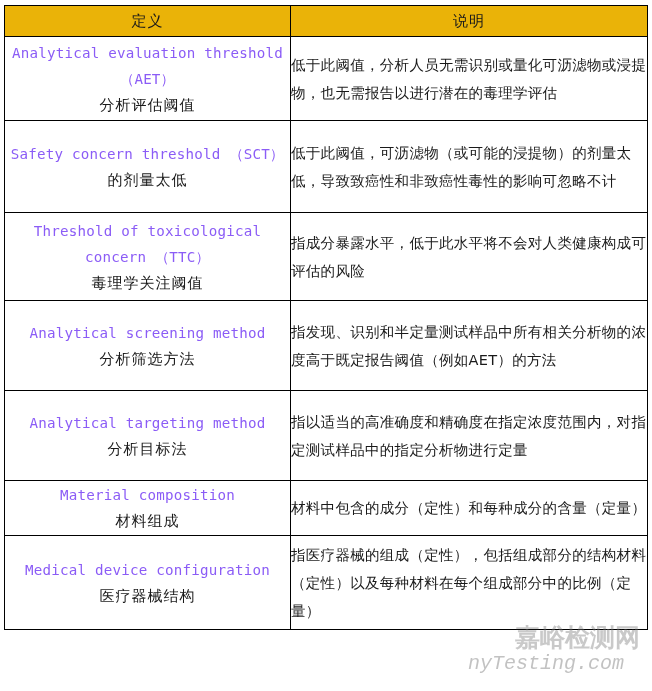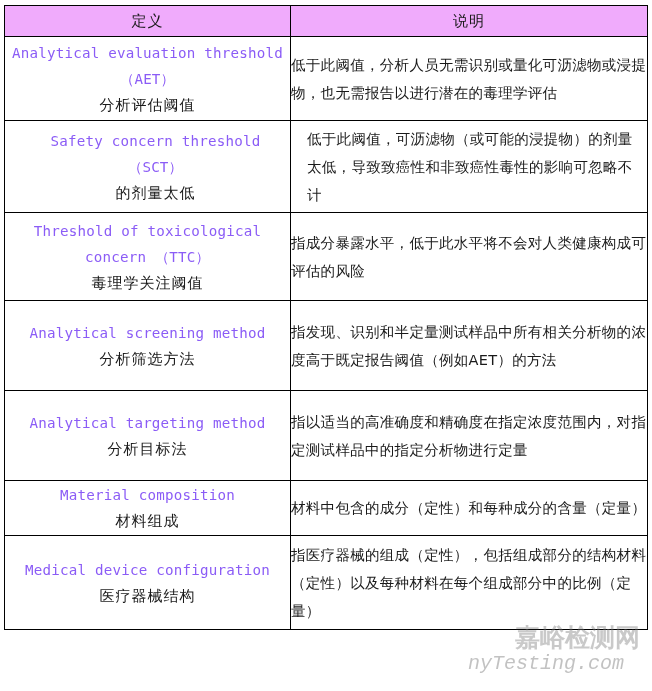--- a/index.html
+++ b/index.html
@@ -37,21 +37,21 @@
 
   table.def-table th,
   table.def-table td {
     border: 1.2px solid #000000;
     vertical-align: middle;
     padding: 0;
   }
 
   
   thead th {
-    background: #f0abfc;
+    background: #eab308;
     height: 30px;
     text-align: center;
     font-weight: normal;
   }
   .hdr-text {
     display: block;
     font-family: "DejaVu Sans", "Liberation Sans", sans-serif;
     font-size: 15px;
     letter-spacing: 1px;
     line-height: 28px;
@@ -92,21 +92,21 @@
     font-size: 14.5px;
     line-height: 28px;
     letter-spacing: 0.3px;
     color: #1a1a1a;
     text-align: left;
     word-break: break-all;
   }
 
   
   tr[data-row="0"] td { height: 83px; }
-  tr[data-row="1"] td { height: 91px; padding-left: 16px; }
+  tr[data-row="1"] td { height: 91px; }
   tr[data-row="2"] td { height: 87px; }
   tr[data-row="3"] td { height: 89px; }
   tr[data-row="4"] td { height: 89px; }
   tr[data-row="5"] td { height: 54px; }
   tr[data-row="6"] td { height: 54px; }
   tr[data-row="7"] td { height: 93px; }
 
   
   .watermark {
     position: absolute;

